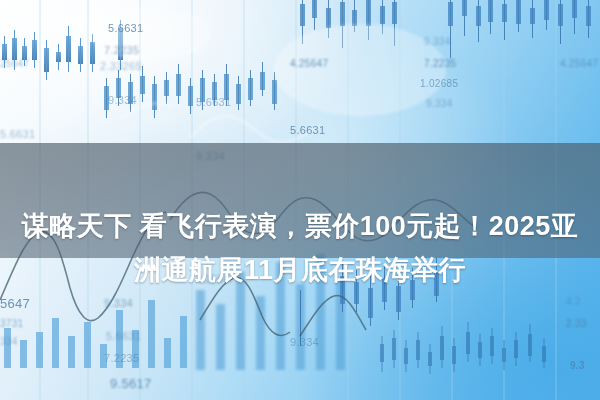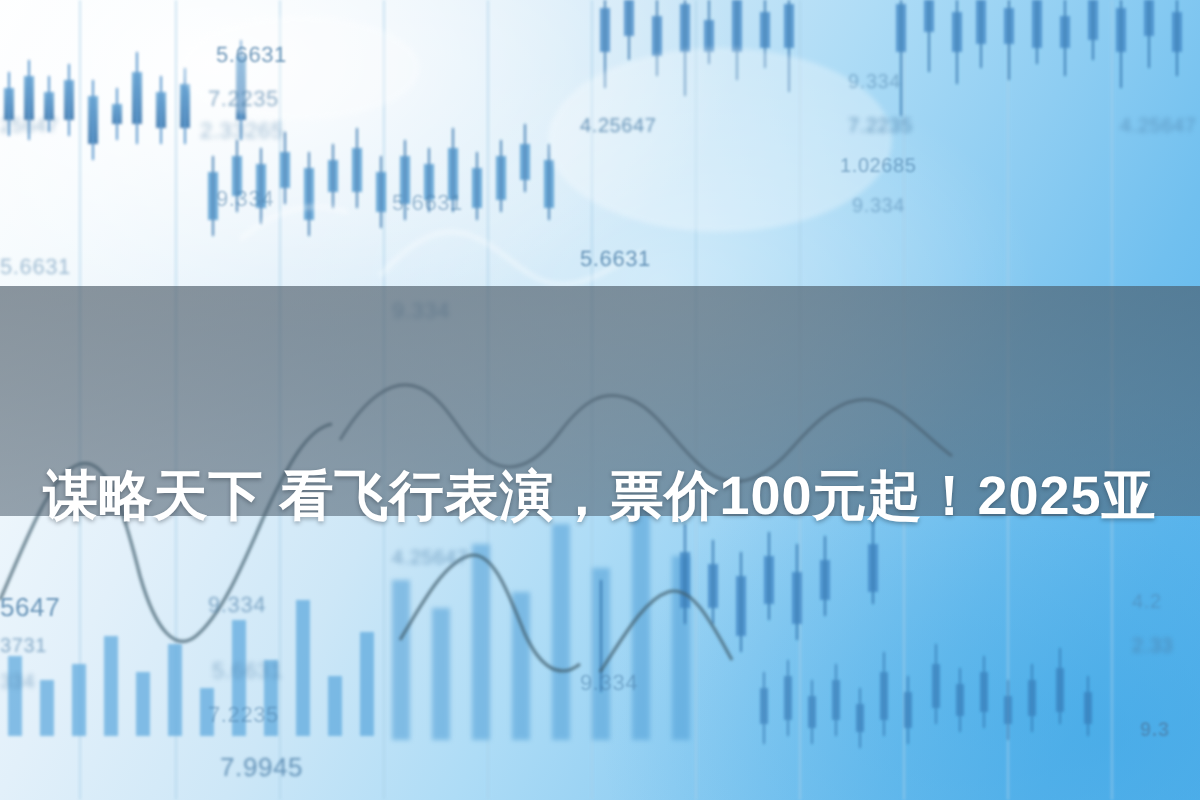--- a/index.html
+++ b/index.html
@@ -369,32 +369,33 @@
       <span class="num" style="left: 196px; top: 96px; font-size: 11px; filter: blur(0.5px); opacity: 0.5;">5.6631</span>
       <span class="num" style="left: 424px; top: 36px; font-size: 10px; filter: blur(0.9px); opacity: 0.5;">9.334</span>
       <span class="num" style="left: 424px; top: 58px; font-size: 10px; filter: blur(1.3px); opacity: 0.8;">7.2235</span>
       <span class="num" style="left: 420px; top: 78px; font-size: 10px; filter: blur(0.5px); opacity: 0.62;">1.02685</span>
       <span class="num" style="left: 426px; top: 98px; font-size: 10px; filter: blur(0.9px); opacity: 0.5;">9.334</span>
       <span class="num" style="left: 196px; top: 150px; font-size: 11px; filter: blur(1.3px); opacity: 0.5;">9.334</span>
       <span class="num" style="left: 290px; top: 124px; font-size: 11px; filter: blur(0.5px); opacity: 0.8;">5.6631</span>
       <span class="num" style="left: 104px; top: 297px; font-size: 11px; filter: blur(0.9px); opacity: 0.62;">9.334</span>
       <span class="num" style="left: 106px; top: 330px; font-size: 11px; filter: blur(1.3px); opacity: 0.5;">5.6631</span>
       <span class="num" style="left: 104px; top: 352px; font-size: 11px; filter: blur(0.5px); opacity: 0.5;">7.2235</span>
-      <span class="num" style="left: 110px; top: 376px; font-size: 13px; filter: blur(0.9px); opacity: 0.8;">7.9945</span>
+      <span class="num" style="left: 110px; top: 376px; font-size: 13px; filter: blur(0.9px); opacity: 0.8;">9.5617</span>
       <span class="num" style="left: 560px; top: 58px; font-size: 10px; filter: blur(1.3px); opacity: 0.62;">4.25647</span>
       <span class="num" style="left: 290px; top: 336px; font-size: 11px; filter: blur(0.5px); opacity: 0.5;">9.334</span>
       <span class="num" style="left: 566px; top: 296px; font-size: 10px; filter: blur(0.9px); opacity: 0.5;">4.2</span>
       <span class="num" style="left: 566px; top: 318px; font-size: 10px; filter: blur(1.3px); opacity: 0.8;">2.33</span>
       <span class="num" style="left: 570px; top: 360px; font-size: 10px; filter: blur(0.5px); opacity: 0.62; font-weight: bold;">9.3</span>
       <span class="num" style="left: 0px; top: 128px; font-size: 11px; filter: blur(0.9px); opacity: 0.5;">5.6631</span>
       <span class="num" style="left: 0px; top: 58px; font-size: 10px; filter: blur(1.3px); opacity: 0.5;">25647</span>
       <span class="num" style="left: 0px; top: 296px; font-size: 13px; filter: blur(0.5px); opacity: 0.8;">5647</span>
       <span class="num" style="left: 0px; top: 318px; font-size: 10px; filter: blur(0.9px); opacity: 0.62;">3731</span>
       <span class="num" style="left: 0px; top: 336px; font-size: 10px; filter: blur(1.3px); opacity: 0.5;">334</span>
     </div>
 
   <div class="band"></div>
 
   <div class="headline">
     <div class="line">谋略天下 看飞行表演，票价100元起！2025亚</div>
+    <div class="line">洲通航展11月底在珠海举行</div>
   </div>
 
 </div>
 
 </body></html>

